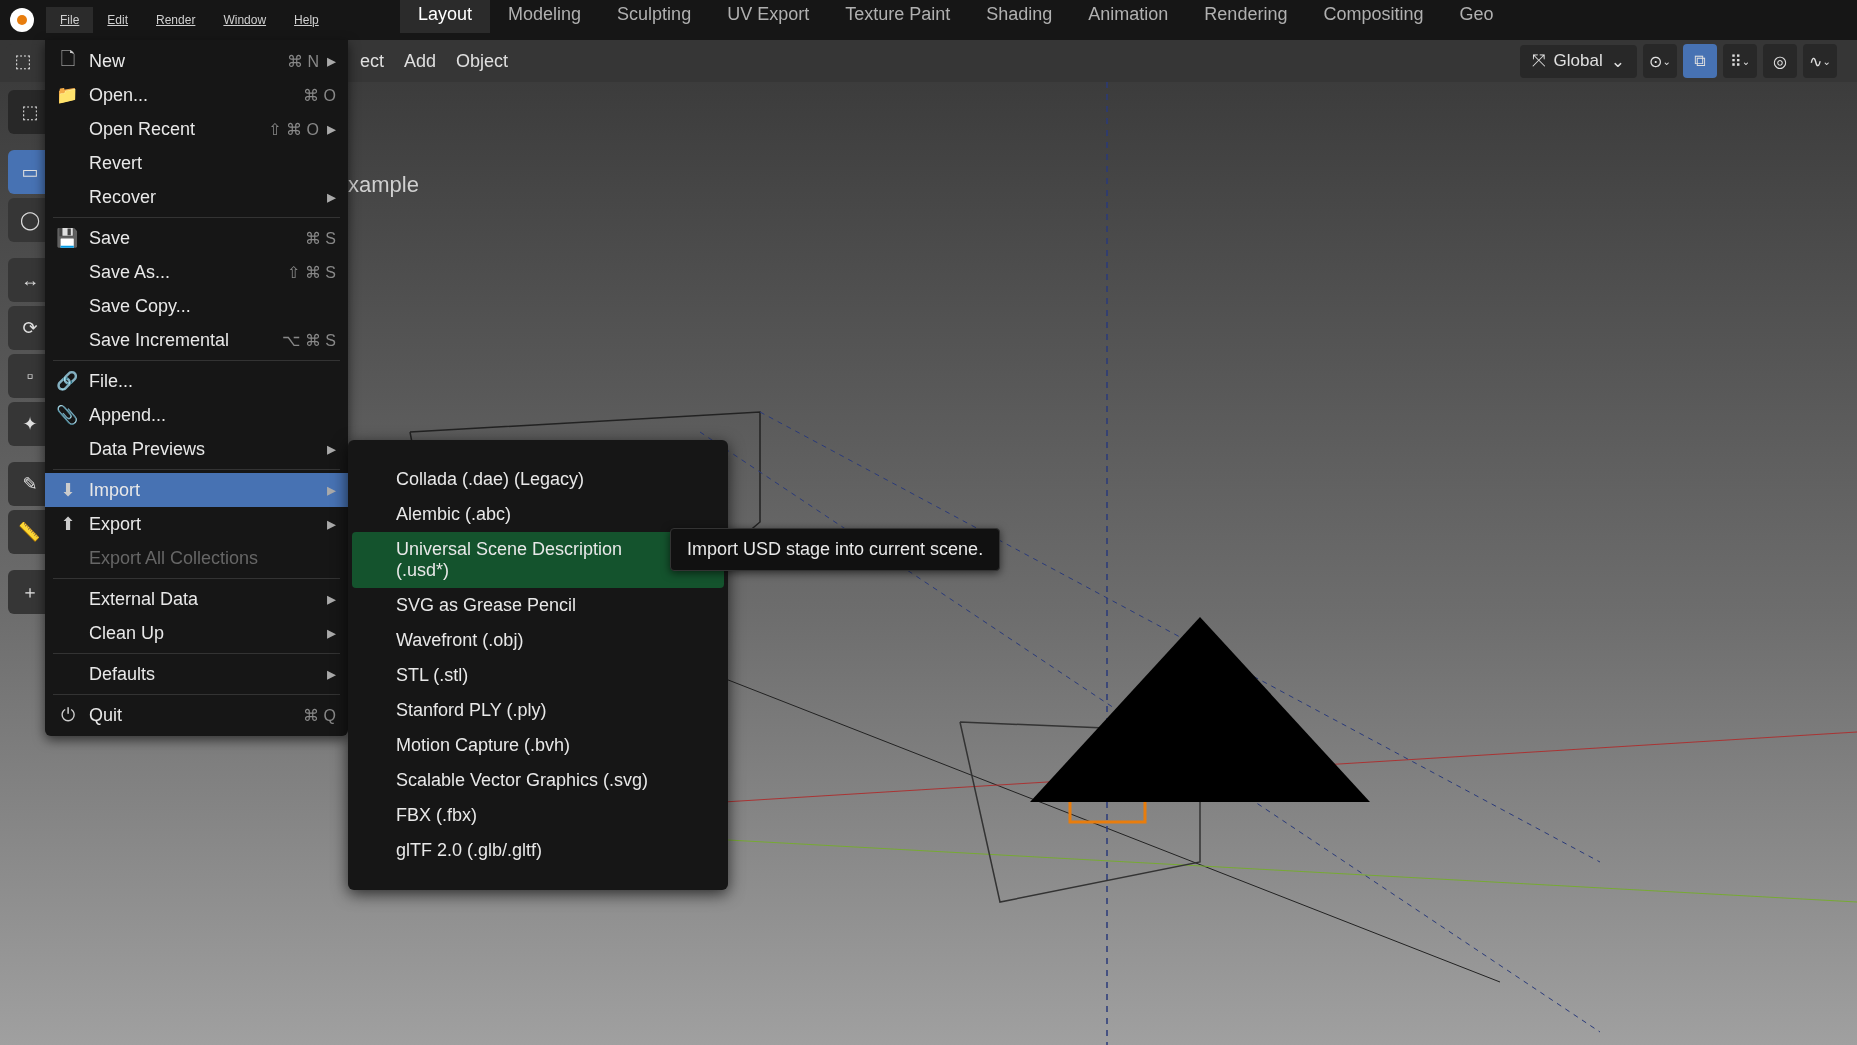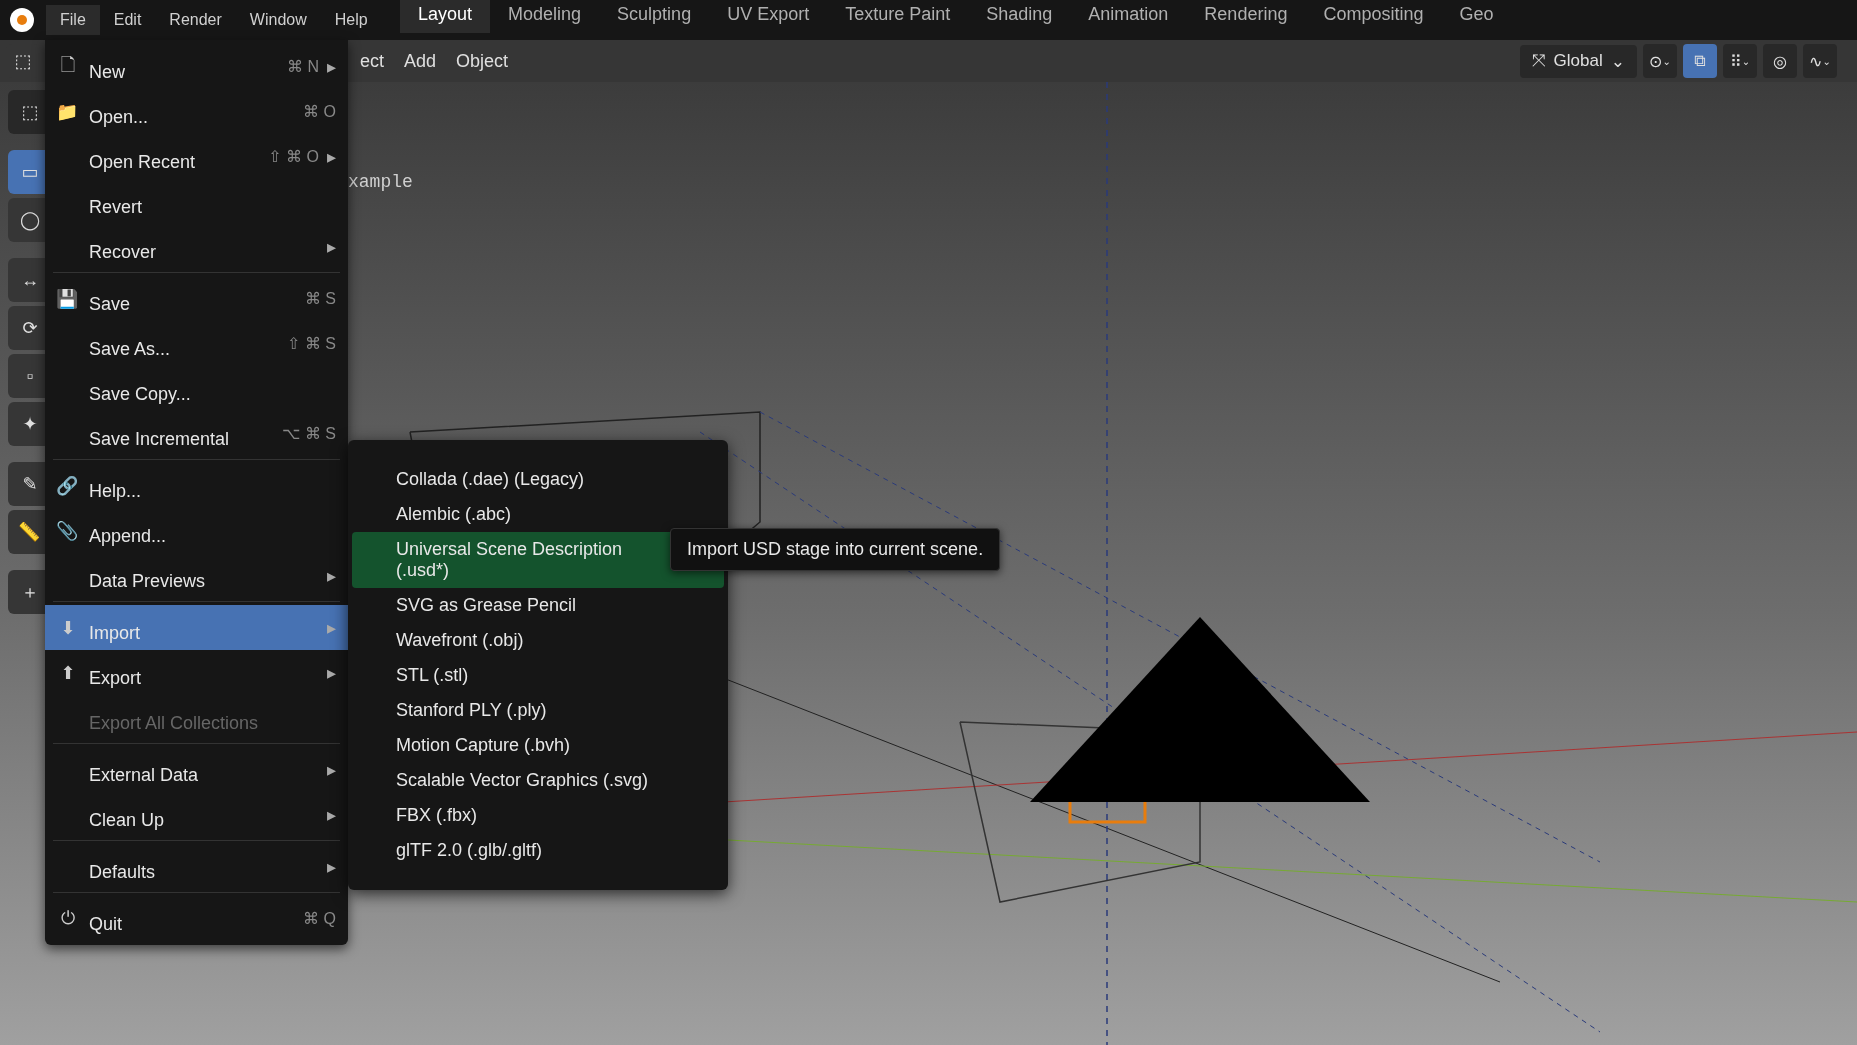--- a/index.html
+++ b/index.html
@@ -2,21 +2,21 @@
 <html><head>
 <meta charset="utf-8">
 <style>
   * { margin: 0; padding: 0; box-sizing: border-box; font-family: -apple-system, BlinkMacSystemFont, "Segoe UI", sans-serif; }
   body { background: #3c3c3c; overflow: hidden; width: 1857px; height: 1045px; position: relative; }
   
   
   .topbar { height: 40px; background: #161616; display: flex; align-items: center; padding: 0 10px; }
   .logo { width: 24px; height: 24px; background: #fff; border-radius: 50%; margin-right: 12px; position:relative;}
   .logo::after { content:""; position:absolute; width:10px; height:10px; background:#e87d0d; border-radius:50%; top:7px; left:7px;}
-  .menu-item { color: #d0d0d0; padding: 6px 14px; font-size: 16px; cursor: pointer; }
+  .menu-item { color: #d0d0d0; padding: 6px 14px; font-size: 12px; cursor: pointer; text-decoration: underline; }
   .menu-item.active-file { background: #2b2b2b; }
   
   
   .workspace-tabs { height: 28px; background: #161616; display: flex; align-items: center; position:absolute; top:0; left:400px; }
   .ws-tab { color: #b0b0b0; padding: 8px 18px; font-size: 18px; cursor: pointer; border-radius: 4px 4px 0 0; }
   .ws-tab.active { background: #2b2b2b; color: #fff; }
   
   
   .second-row { height: 42px; background: #363636; display:flex; align-items:center; position:relative;}
   .header-ctrl { color:#e0e0e0; font-size:18px; padding:4px 10px;text-align:center;}
@@ -33,35 +33,35 @@
   .tool { width:44px; height:44px; background:#363636; border-radius:6px; display:flex; align-items:center; justify-content:center; color:#e0e0e0; font-size:18px;}
   .tool.selected { background:#4772b3;}
   .tool-sep { height:8px;}
   
   
   .dropdown { position: absolute; top: 40px; left: 45px; width: 303px; background: #161616; border-radius: 0 0 6px 6px; padding: 4px 0; box-shadow: 0 4px 12px rgba(0,0,0,0.6); z-index:100;}
   .dd-row { display:flex; align-items:center; padding: 6px 12px; color:#e8e8e8; font-size:18px; cursor:pointer; position:relative;}
   .dd-row.highlighted { background:#4772b3;}
   .dd-row.disabled { color:#666;}
   .dd-icon { width:22px; height:22px; margin-right:10px; display:flex; align-items:center; justify-content:center; color:#ccc;}
-  .dd-label { flex:1;margin-top:12px; }
+  .dd-label { flex:1; }
   .dd-shortcut { color:#888; font-size:16px; margin-left:12px;}
   .dd-arrow { color:#aaa; margin-left:8px;}
   .dd-sep { height:1px; background:#333; margin:3px 8px;}
   
   
   .submenu { position:absolute; top: 440px; left:348px; width:380px; background:#161616; border-radius:6px; padding:22px 4px; box-shadow:0 4px 16px rgba(0,0,0,0.7); z-index:101;}
   .sub-row { padding:7px 44px; color:#e8e8e8; font-size:18px; cursor:pointer; border-radius:4px;}
   .sub-row.highlighted { background:#14532d;}
   
   
   .tooltip { position:absolute; top:528px; left:670px; background:#111; color:#e8e8e8; padding:10px 16px; font-size:18px; border-radius:4px; box-shadow:0 2px 8px rgba(0,0,0,0.6); z-index:102; border:1px solid #333;}
   
   
-  .vp-text { position:absolute; top:90px; left:348px; color:#d0d0d0; font-size:18px;font-family:Liberation Mono, monospace;}
+  .vp-text { position:absolute; top:90px; left:348px; color:#d0d0d0; font-size:22px;}
   
   
   .triangle { position:absolute; top:535px; left:1030px; width:0; height:0; border-left:170px solid transparent; border-right:170px solid transparent; border-bottom:185px solid #000;}
   svg.scene-lines { position:absolute; top:0; left:0; width:100%; height:100%; pointer-events:none;}
 </style>
 </head>
 <body>
 
 <div class="topbar">
   <div class="logo"></div>
@@ -180,21 +180,21 @@
     <span class="dd-label">Save Copy...</span>
   </div>
   <div class="dd-row">
     <span class="dd-icon"></span>
     <span class="dd-label">Save Incremental</span>
     <span class="dd-shortcut">⌥ ⌘ S</span>
   </div>
   <div class="dd-sep"></div>
   <div class="dd-row">
     <span class="dd-icon">🔗</span>
-    <span class="dd-label">Help...</span>
+    <span class="dd-label">File...</span>
   </div>
   <div class="dd-row">
     <span class="dd-icon">📎</span>
     <span class="dd-label">Append...</span>
   </div>
   <div class="dd-row">
     <span class="dd-icon"></span>
     <span class="dd-label">Data Previews</span>
     <span class="dd-arrow">▸</span>
   </div>

